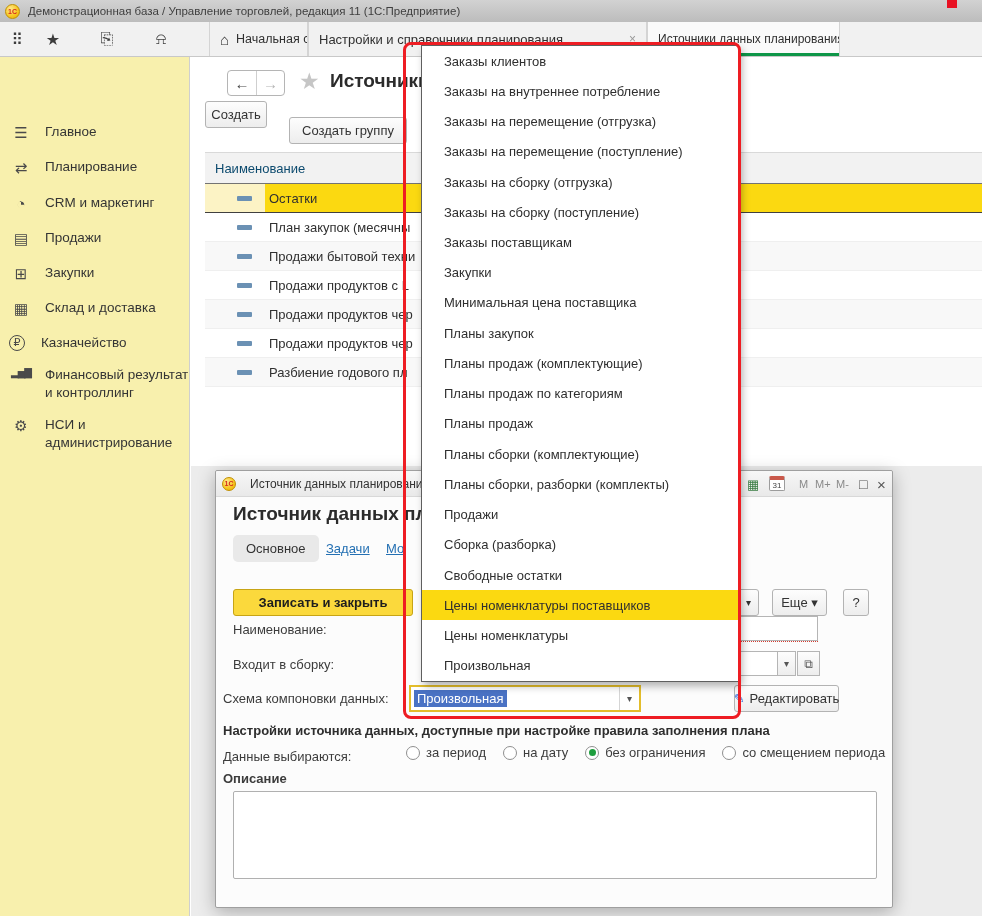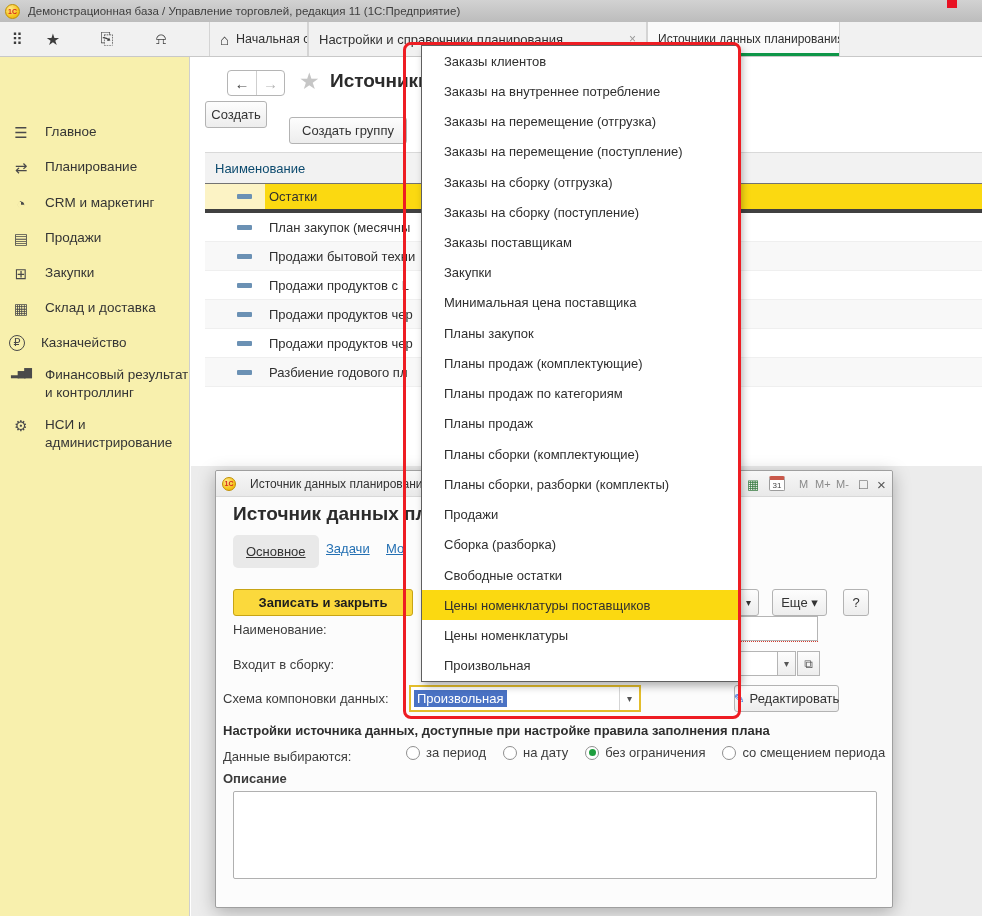--- a/index.html
+++ b/index.html
@@ -51,41 +51,41 @@
   .formtitle { position:absolute; left:139px; top:13px; font-size:19px; font-weight:bold; color:#2b2b2b; white-space:nowrap; }
   .btn { background:linear-gradient(#fdfdfd,#ededed); border:1px solid #b3b3b3; border-radius:3px;
     font-size:13px; color:#333; display:flex; align-items:center; justify-content:center;
     cursor:pointer; white-space:nowrap; }
   .thead { position:absolute; left:14px; top:95px; width:777px; height:32px; background:#f2f2f2;
     border-top:1px solid #d9d9d9; border-bottom:1px solid #737373;
     display:flex; align-items:center; padding-left:10px; font-size:13px; color:#0c4a6e; }
   .trow { position:absolute; left:14px; width:777px; height:29px; display:flex; align-items:center;
     font-size:13px; color:#303030; border-bottom:1px solid #efefef; cursor:pointer; }
   .trow .dash { width:15px; height:5px; background:#6b91b4; border-radius:1px; margin:0 17px 0 32px; flex:none; }
-  .trow.sel { background:#fbd911; border-bottom:4px solid #404040; }
+  .trow.sel { background:#fbd911; border-bottom:1px solid #404040; }
   .trow.sel .lead { position:absolute; left:0; top:0; width:60px; height:100%; background:#fcf3c5; }
   .trow.sel .dash { position:relative; }
   .trow.alt { background:#f8f8f8; }
   
   .dialog { position:absolute; left:215px; top:470px; width:678px; height:438px;
     background:#fcfcfc; border:1px solid #9f9f9f; border-radius:2px;
     box-shadow:0 4px 18px rgba(0,0,0,.28); }
   .dlg-titlebar { position:absolute; left:0; top:0; width:100%; height:26px;
     background:linear-gradient(#f7f7f7,#e9e9e9); border-bottom:1px solid #d8d8d8;
     display:flex; align-items:center; border-radius:2px 2px 0 0; }
   .dlg-titlebar .ttl { font-size:12px; color:#333; margin-left:6px; white-space:nowrap; }
   .wicon { position:absolute; top:3px; height:20px; display:flex; align-items:center; justify-content:center;
     font-size:12px; color:#555; cursor:pointer; }
   .wicon.grid { color:#3a7d44; font-size:13px; }
   .wicon.cal { width:16px; height:15px; border:1px solid #9c9c9c; border-top:4px solid #c9584a;
     font-size:8px; color:#444; background:#fff; border-radius:2px; }
   .wicon.mem { color:#8a8a8a; font-size:11px; }
   .dlg-heading { position:absolute; left:17px; top:32px; font-size:19px; font-weight:bold; color:#2b2b2b; white-space:nowrap; }
-  .pill { position:absolute; left:17px; top:64px; height:33px; padding:0 13px; background:#e9e9e9;
-    border-radius:5px; display:flex; align-items:center; font-size:13px; color:#333; cursor:pointer;text-decoration:underline; }
+  .pill { position:absolute; left:17px; top:64px; height:27px; padding:0 13px; background:#e9e9e9;
+    border-radius:5px; display:flex; align-items:center; font-size:13px; color:#333; cursor:pointer; }
   .dlink { position:absolute; top:70px; font-size:13px; color:#2470b3; text-decoration:underline; cursor:pointer; white-space:nowrap; }
   .savebtn { position:absolute; left:17px; top:118px; width:180px; height:27px;
     background:#fbd93c; border:1px solid #c7a415; border-radius:3px; font-size:13px; font-weight:bold;
     color:#1e1e1e; display:flex; align-items:center; justify-content:center; cursor:pointer; }
   .flabel { position:absolute; font-size:13px; color:#3c3c3c; white-space:nowrap; }
   .finput { position:absolute; background:#fff; border:1px solid #b5b5b5; height:25px; }
   .dotted { position:absolute; border-bottom:1px dotted #d23b32; }
   .sqbtn { position:absolute; height:25px; background:linear-gradient(#fdfdfd,#ededed);
     border:1px solid #b5b5b5; display:flex; align-items:center; justify-content:center;
     font-size:10px; color:#555; cursor:pointer; }

